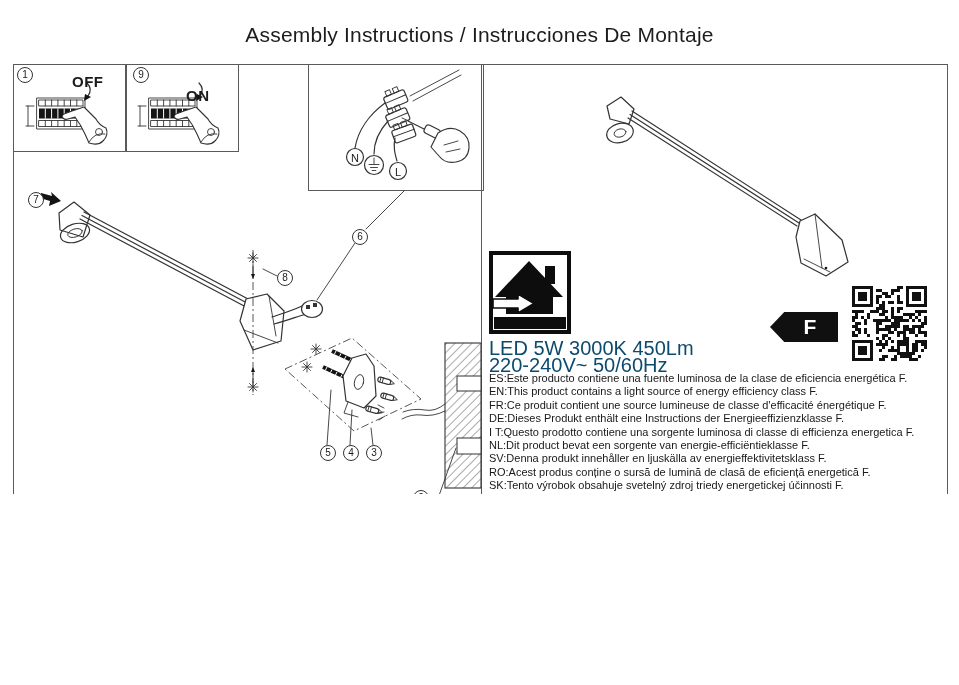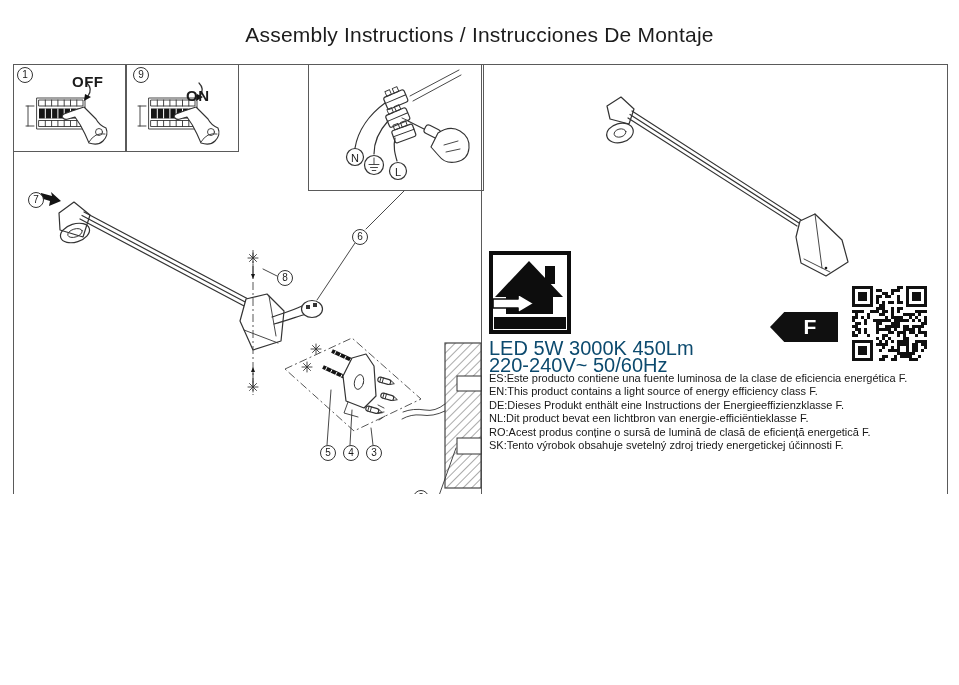--- a/index.html
+++ b/index.html
@@ -66,22 +66,25 @@
   <div class="pnum" style="left:413px;top:490px;">2</div>
 
   <div class="sw-label" style="left:72px;top:73px;">OFF</div>
   <div class="sw-label" style="left:186px;top:87px;">ON</div>
 
   <div id="spec-lamp">LED 5W 3000K 450Lm</div>
   <div id="spec-power">220-240V~  50/60Hz</div>
   <div id="lang-block">
     <div>ES:Este producto contiene una fuente luminosa de la clase de eficiencia energética F.</div>
     <div>EN:This product contains a light source of energy efficiency class F.</div>
+    <div>FR:Ce produit contient une source lumineuse de classe d'efficacité énergétique F.</div>
     <div>DE:Dieses Produkt enthält eine Instructions der Energieeffizienzklasse F.</div>
-    <div>NL:Dit product bevat een lichtbron van energie-efficiëntieklasse F.</div>
+    <div>I T:Questo prodotto contiene una sorgente luminosa di classe di efficienza energetica F.</div>
+    <div>NL:Dit product bevat een sorgente van energie-efficiëntieklasse F.</div>
+    <div>SV:Denna produkt innehåller en ljuskälla av energieffektivitetsklass F.</div>
     <div>RO:Acest produs conține o sursă de lumină de clasă de eficiență energetică F.</div>
     <div>SK:Tento výrobok obsahuje svetelný zdroj triedy energetickej účinnosti F.</div>
   </div>
 
   <div id="f-arrow">
     <span>F</span>
   </div>
   <div id="qr-box">
     <svg id="qr" width="75" height="75" viewBox="0 0 75 75" fill="#111">
         <rect x="45" y="0" width="3" height="3"></rect>

